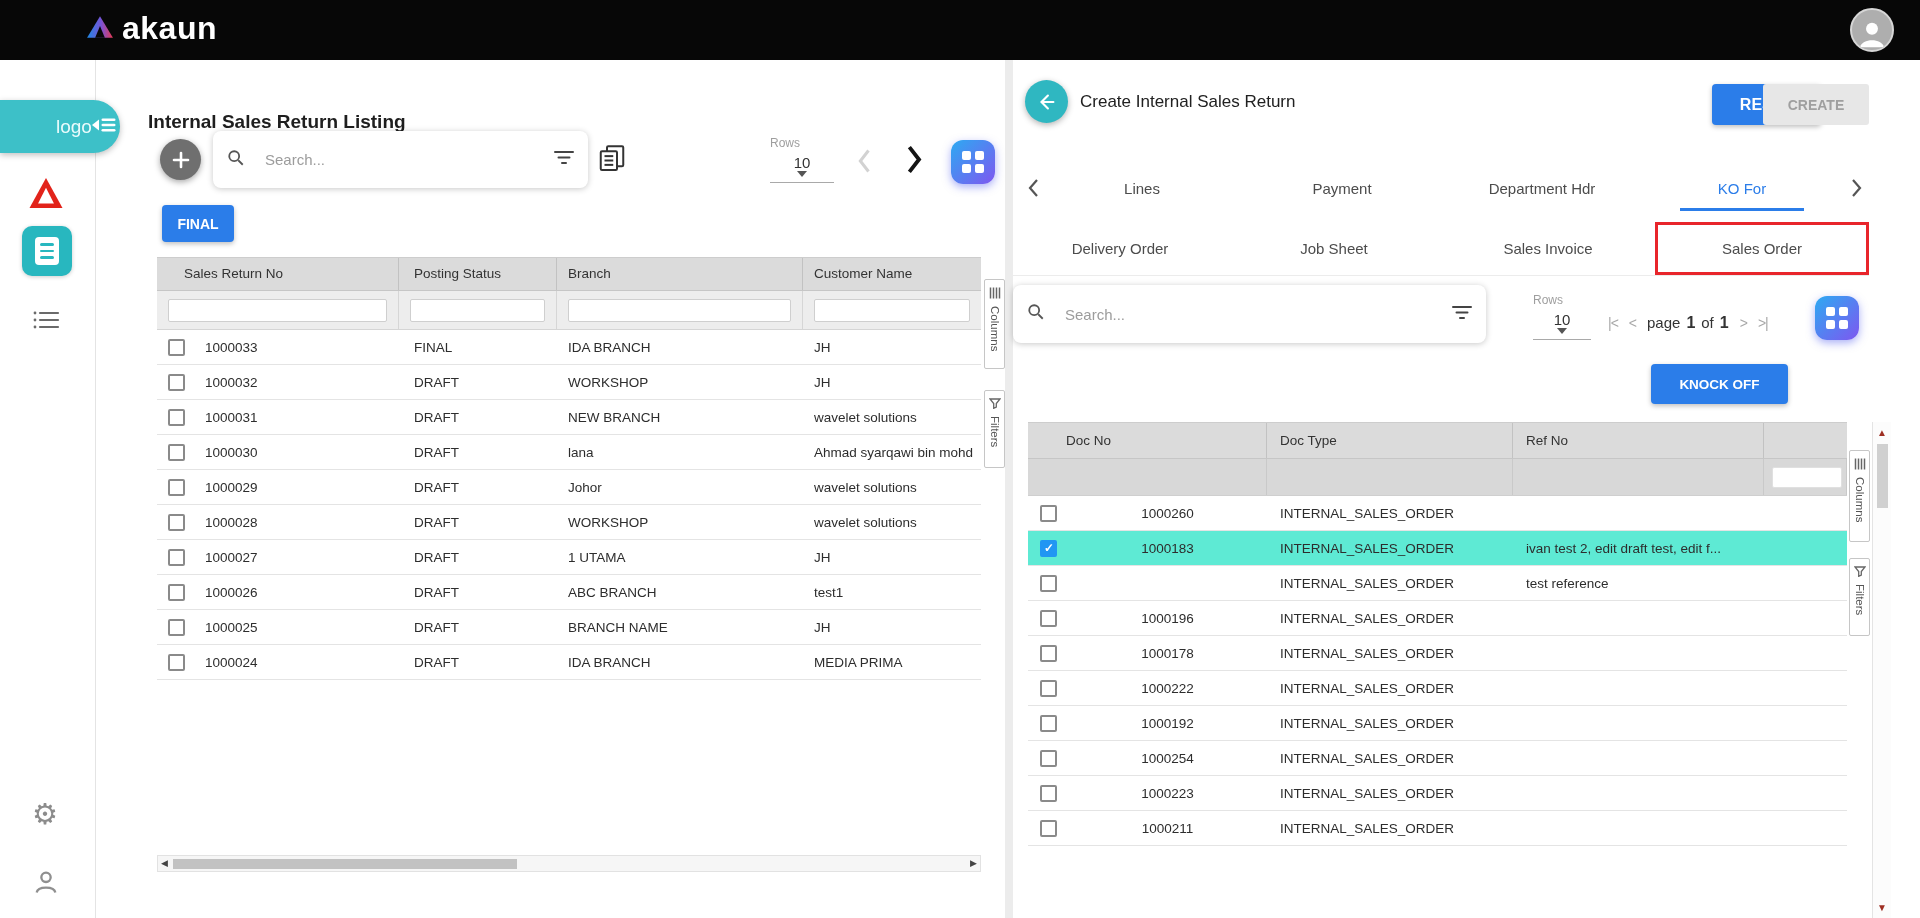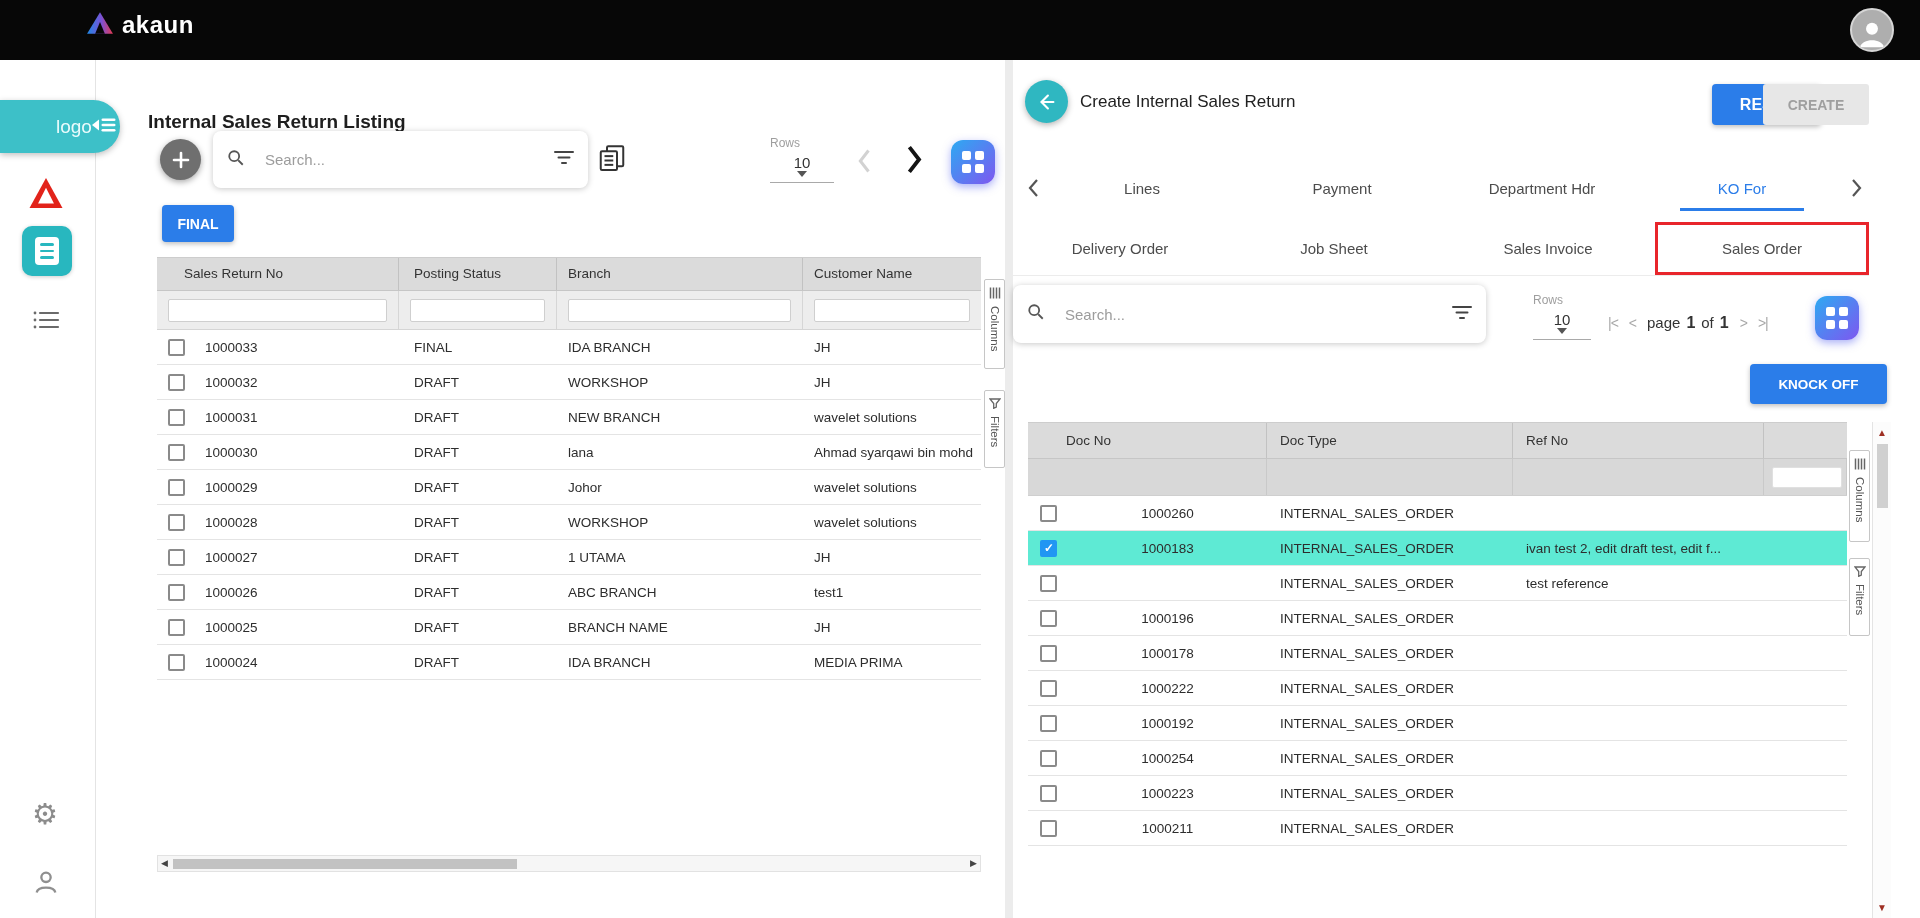--- a/index.html
+++ b/index.html
@@ -3,21 +3,21 @@
 <meta charset="utf-8">
 <style>
   * { box-sizing: border-box; }
   html,body { margin:0; padding:0; }
   body { font-family:"Liberation Sans", sans-serif; background:#fff; }
   .app { position:relative; width:1920px; height:918px; overflow:hidden; background:#fff; }
 
   
   .topbar { position:absolute; left:0; top:0; width:1920px; height:60px; background:#070707; }
   .brand { position:absolute; left:86px; top:10px; display:flex; align-items:center; gap:8px; }
-  .brand-text { color:#fff; font-size:24px; font-weight:bold; letter-spacing:.5px; }
+  .brand-text { color:#fff; font-size:32px; font-weight:bold; letter-spacing:.5px; }
   .avatar { position:absolute; right:26px; top:8px; width:44px; height:44px; border-radius:50%;
             background:#aeaeae; border:2px solid #d6d6d6; display:flex; align-items:flex-end; justify-content:center; overflow:hidden; }
 
   
   .sidebar { position:absolute; left:0; top:60px; width:96px; height:858px; background:#fff; border-right:1px solid #e4e4e4; }
   .logo-pill { position:absolute; left:0; top:40px; width:120px; height:53px; background:#3dc0c8;
                border-radius:0 27px 27px 0; box-shadow:0 2px 6px rgba(0,0,0,.25);
                display:flex; align-items:center; justify-content:space-between; padding:0 16px 0 8px; z-index:6; }
   .logo-alt { font-size:19px; color:#eafbfc;margin-left:48px; }
   .sb-pdf { position:absolute; left:28px; top:116px; }
@@ -117,21 +117,21 @@
   .rp-subtabs { position:absolute; left:1013px; top:222px; width:856px; height:54px; display:flex; border-bottom:1px solid #ececec; }
   .subtab { width:214px; display:flex; align-items:center; justify-content:center; font-size:15px; color:#4c4c4c; }
   .subtab.highlighted { border:3px solid #e8252b; }
   .rp-search { position:absolute; left:1013px; top:285px; width:473px; height:58px; }
   .rp-rows { left:1533px; top:293px; }
   .rp-pag { position:absolute; left:1608px; top:310px; height:26px; display:flex; align-items:center; gap:11px; }
   .pag-ctl { color:#a8a8a8; font-size:14px; letter-spacing:-1px; background:none; border:none; padding:0; font-family:inherit; }
   .pag-text { color:#333; display:flex; gap:6px; align-items:baseline; font-size:15px; }
   .pag-num { font-weight:bold; font-size:16px; }
   .rp-grid { left:1815px; top:296px; }
-  .btn-knockoff { position:absolute; left:1750px; top:364px; width:137px; height:40px; font-size:13.5px; }
+  .btn-knockoff { position:absolute; left:1651px; top:364px; width:137px; height:40px; font-size:13.5px; }
 
   
   .rt { position:absolute; left:1028px; top:422px; width:819px; }
   .rt .thead { height:37px; }
   .rt .hc { line-height:35px; }
   .rt .h1 { width:239px; padding-left:38px; }
   .rt .h2 { width:246px; padding-left:13px; }
   .rt .h3 { width:251px; padding-left:13px; }
   .rt .h4 { width:83px; border-right:none; }
   .rt .tfilter { height:37px; background:#d8d8d8; border-bottom:1px solid #cfcfcf; }

